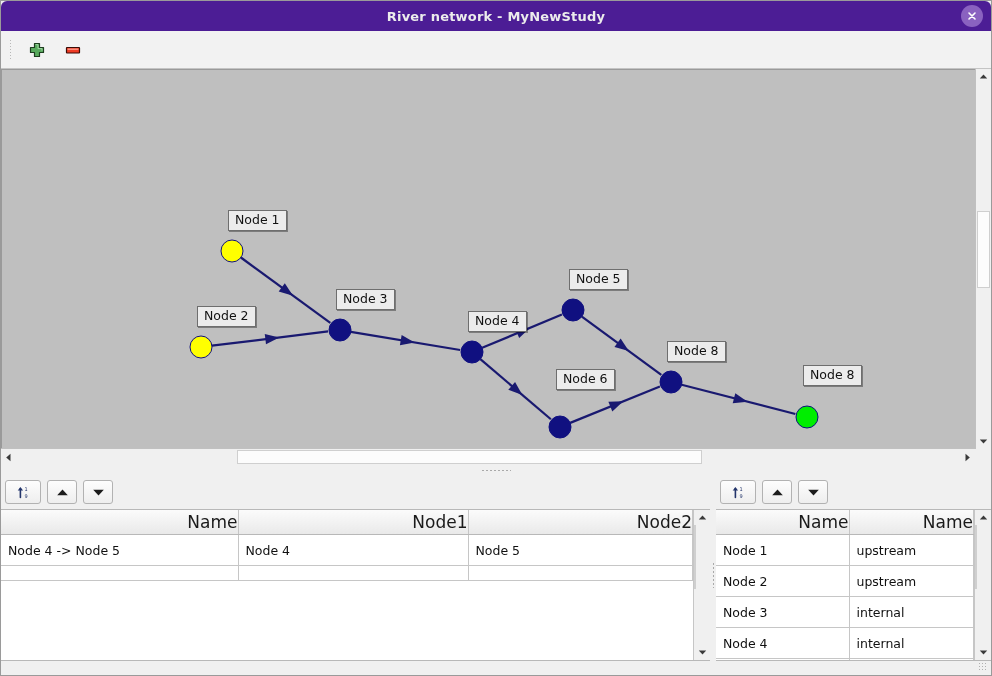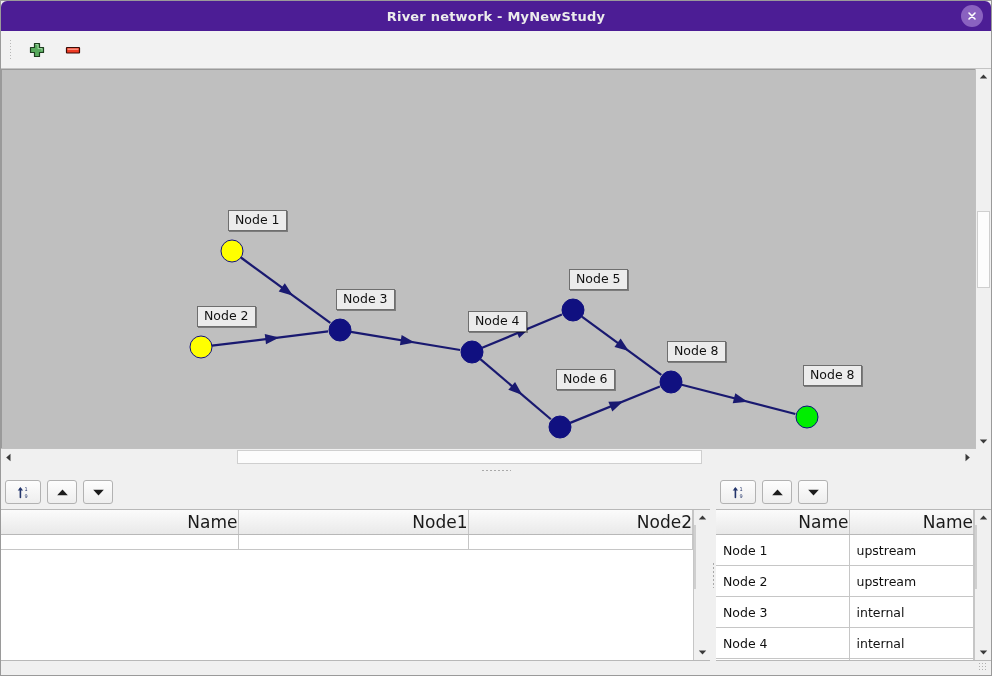--- a/index.html
+++ b/index.html
@@ -412,20 +412,25 @@
                 <col style="width:auto">
               </colgroup>
             <thead>
                 <tr id="branch-head">
                   <th>Name</th>
                   <th>Node1</th>
                   <th>Node2</th>
                 </tr>
               </thead>
             <tbody id="branch-body">
+                <tr>
+                  <td>Node 4 -&gt; Node 5</td>
+                  <td>Node 4</td>
+                  <td>Node 5</td>
+                </tr>
                 <tr class="filler">
                   <td></td>
                   <td></td>
                   <td></td>
                 </tr>
               </tbody>
           </table>
         </div>
         <div class="tbl-vscroll">
           <div class="sb-btn">

